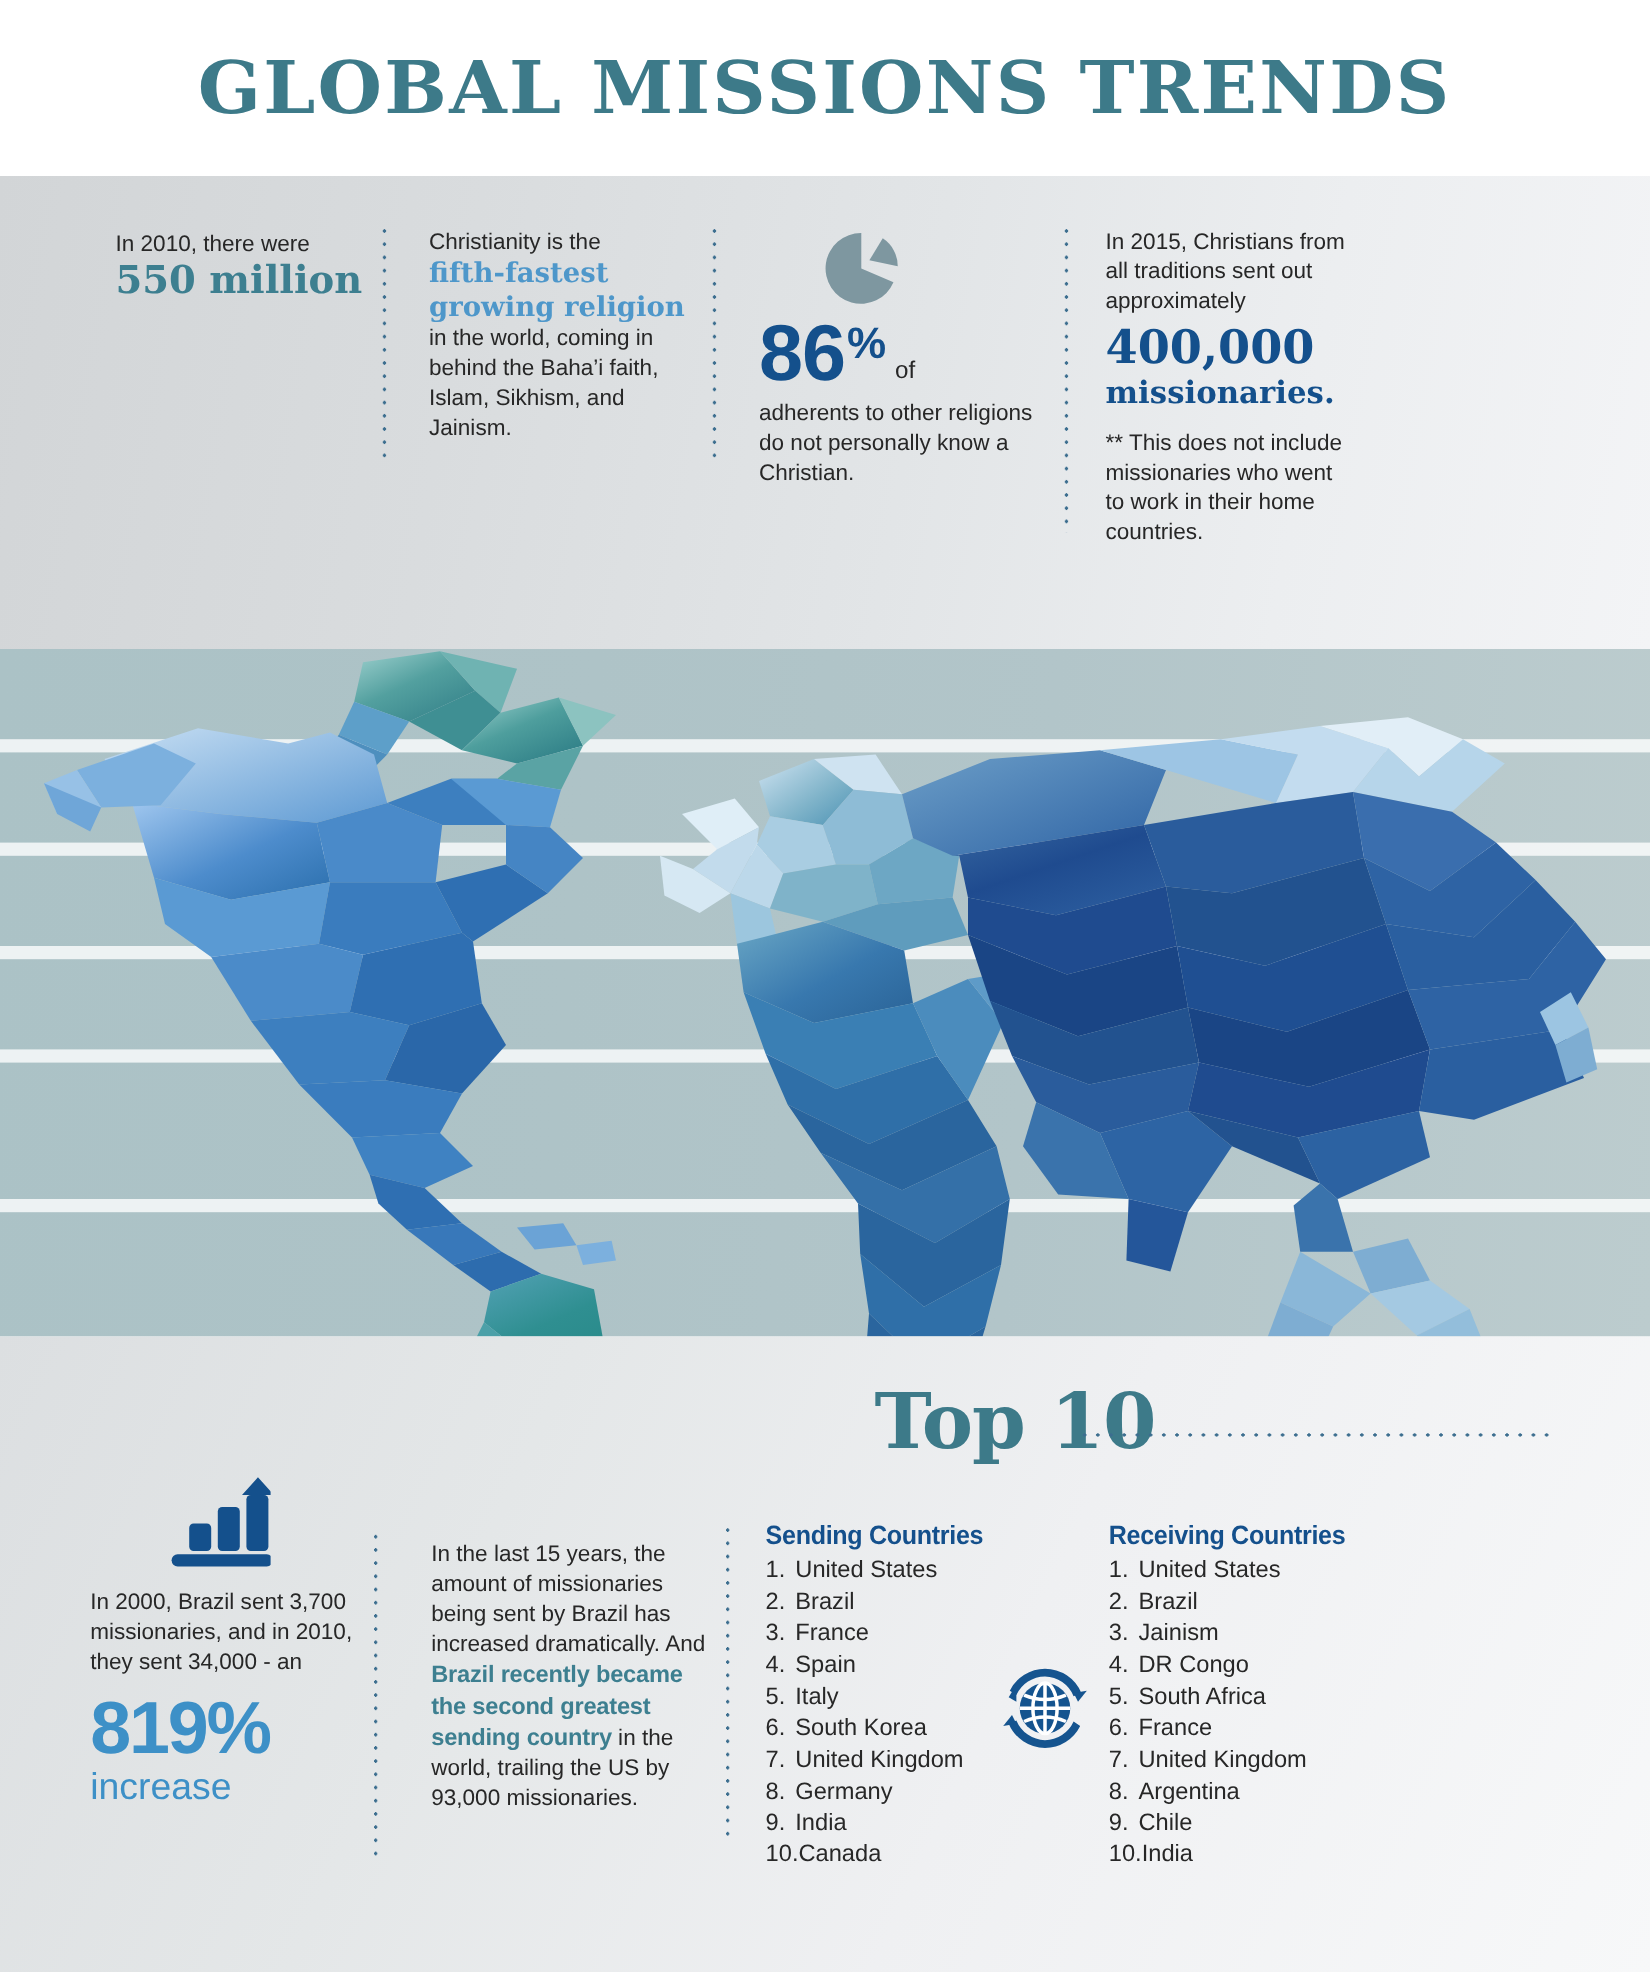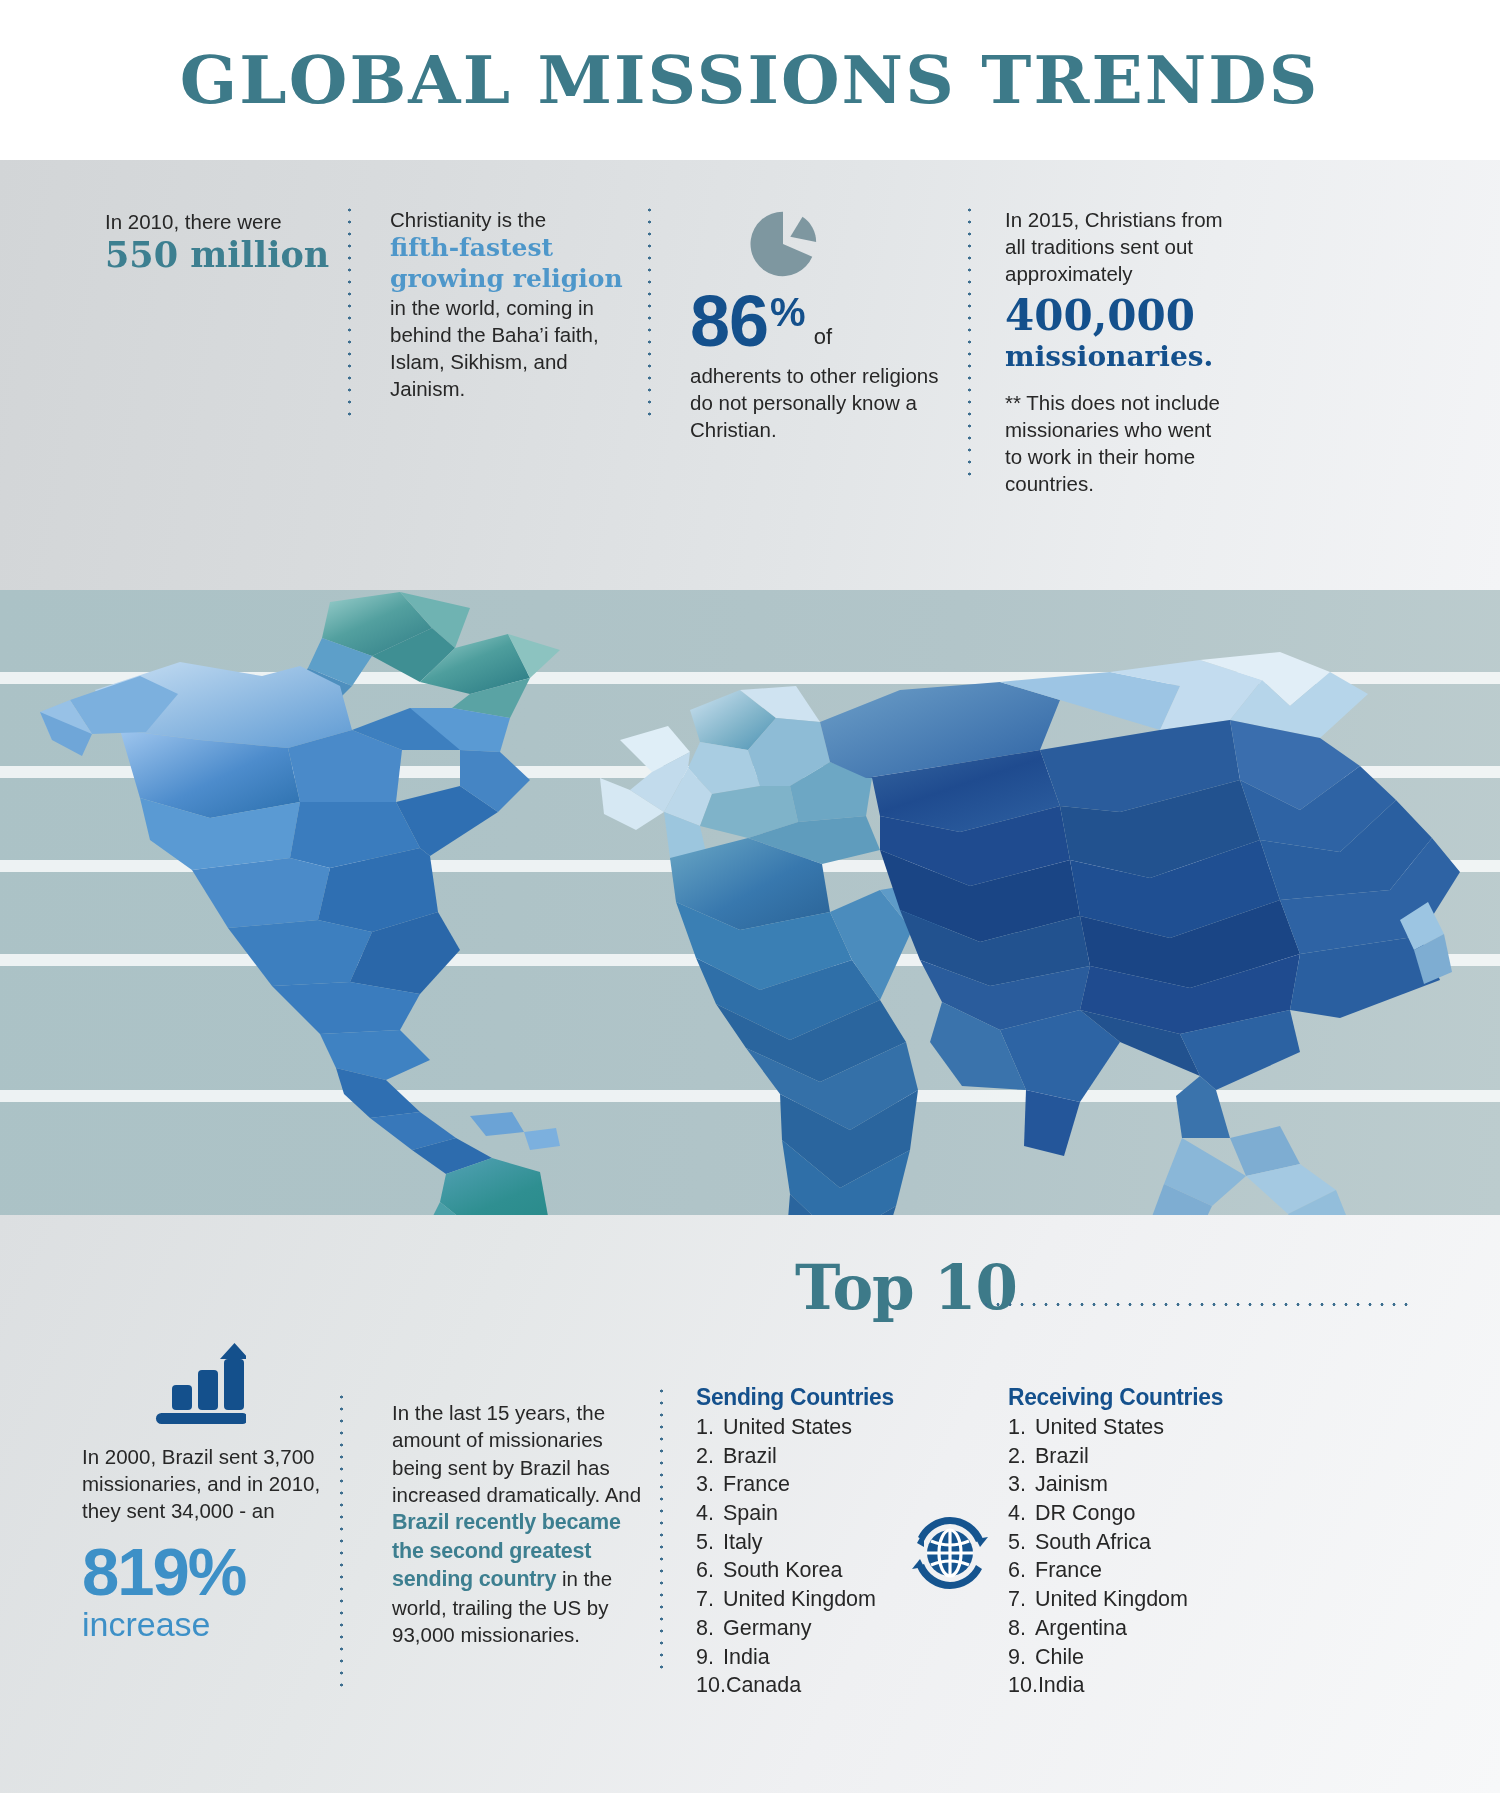--- a/index.html
+++ b/index.html
@@ -142,21 +142,21 @@
     position: absolute;
     left: 0; top: 1215px;
     width: 1500px; height: 578px;
     background: linear-gradient(115deg,#dcdfe1 0%,#e4e7e8 30%,#eff0f2 60%,#f7f8f9 100%);
   }
   .top10 {
     position: absolute;
     left: 795px; top: 42px;
     font-family: "DejaVu Serif", serif;
     font-weight: bold;
-    font-size: 61px;
+    font-size: 70px;
     color: #3d7a89;
     line-height: 1;
     letter-spacing: -1px;
   }
   .list-head {
     font-family: "Liberation Sans", sans-serif;
     font-weight: bold;
     font-size: 24px;
     color: #14508c;
     letter-spacing: -0.3px;

